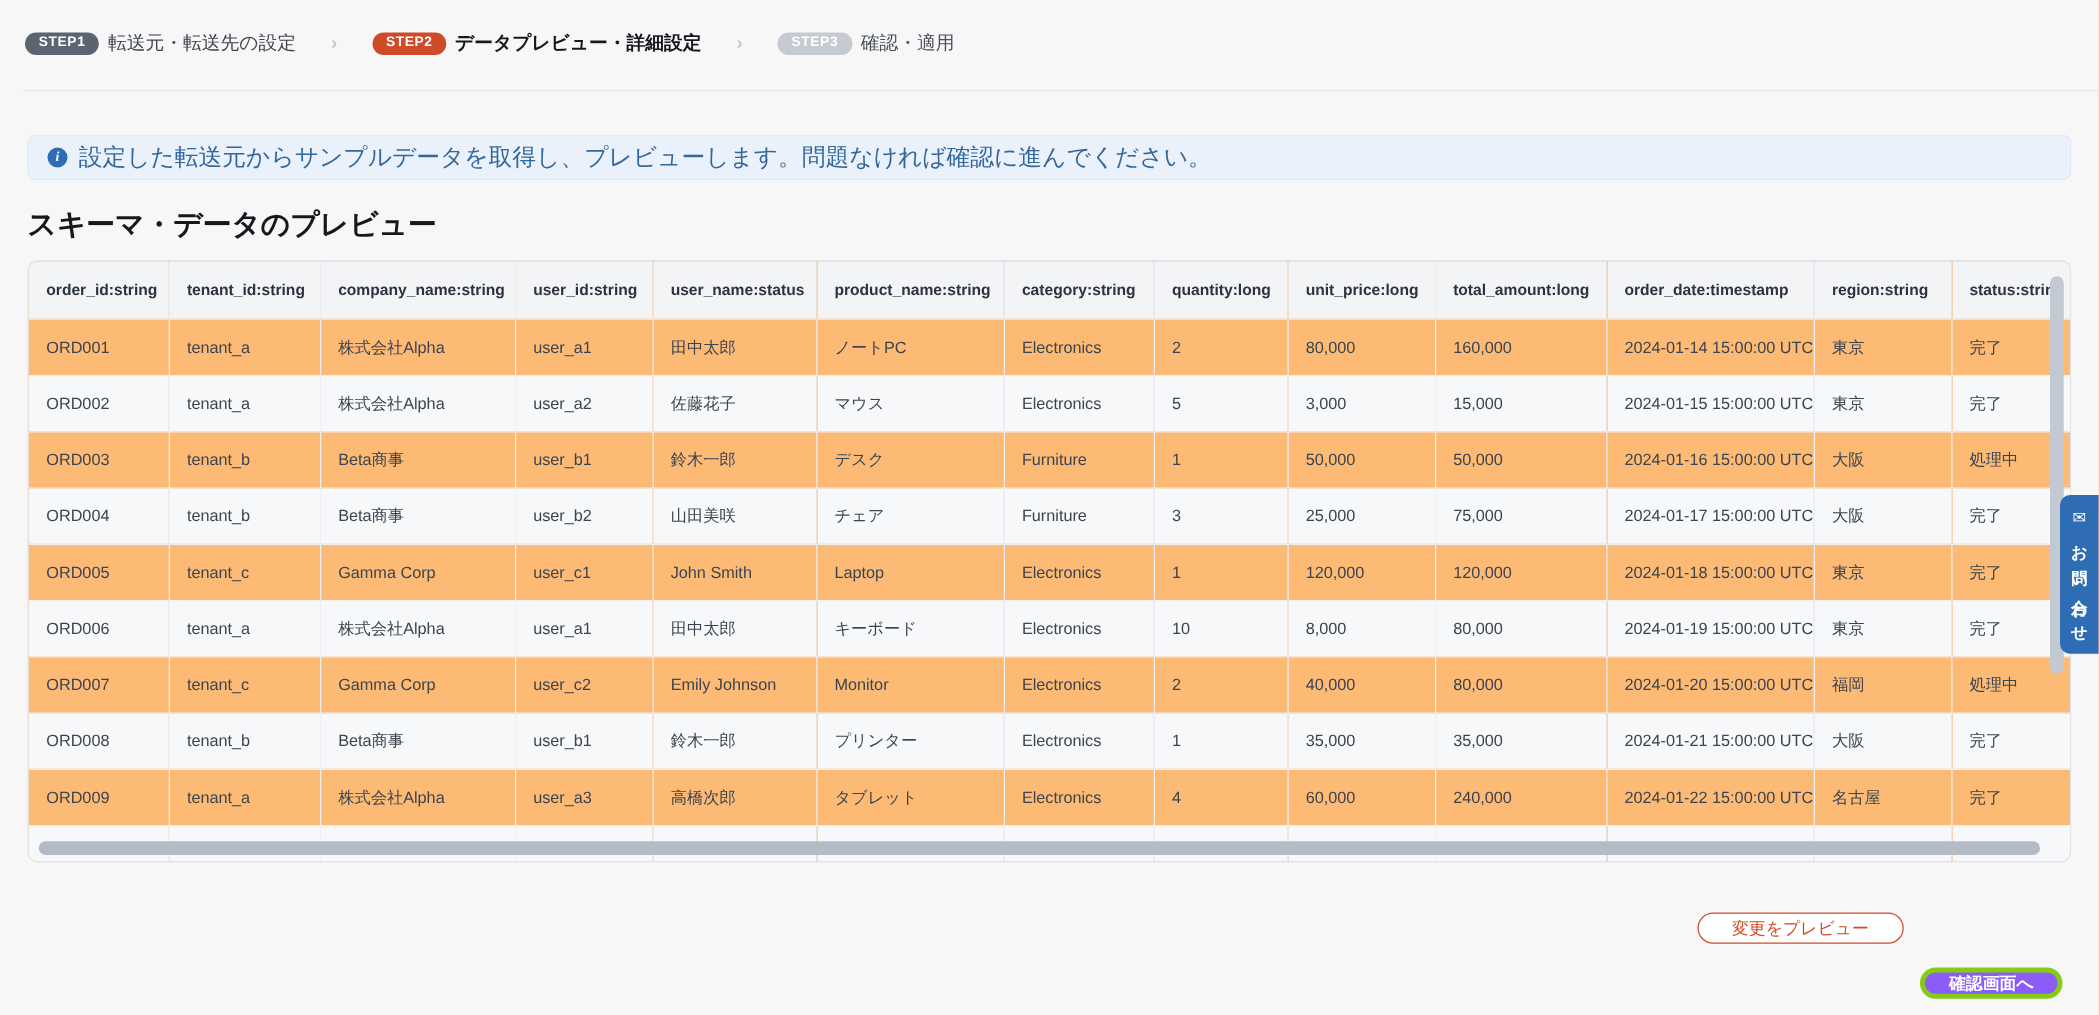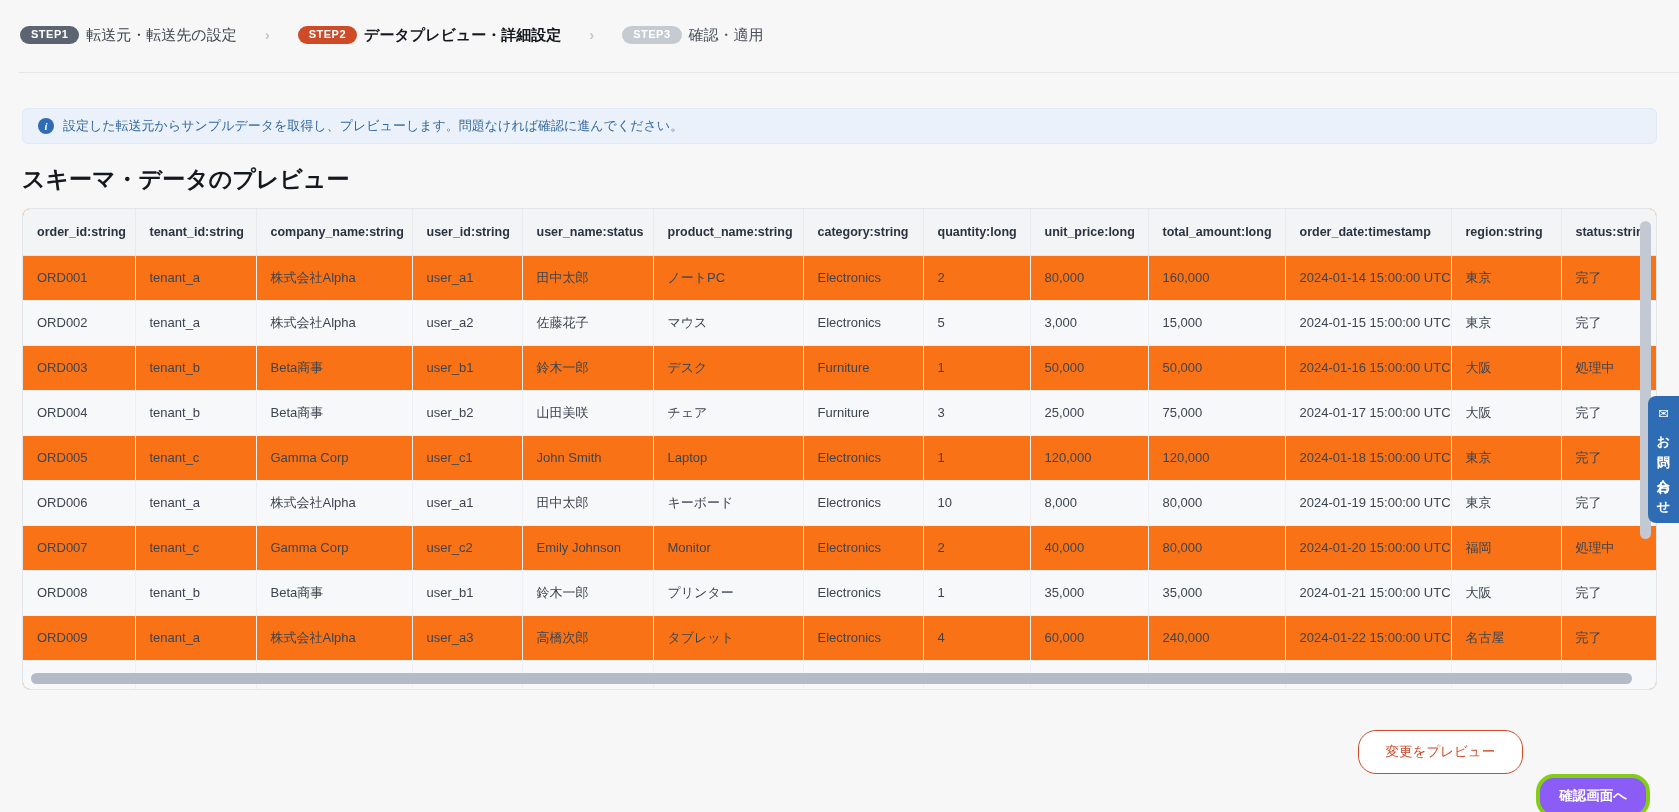--- a/index.html
+++ b/index.html
@@ -69,34 +69,34 @@
     color:#fff;
     font-size:11px;
     font-weight:700;
     display:flex;
     align-items:center;
     justify-content:center;
     font-family:"Liberation Serif","DejaVu Serif",serif;
     font-style:italic;
     flex:0 0 auto;
   }
-  .info-text { color:#33689f; font-size:13px; }
+  .info-text { color:#33689f; font-size:19px; }
 
   .section-title {
     margin:20px 0 13px;
     font-size:23px;
     font-weight:700;
     color:#15181d;
   }
 
   
   .table-card {
     position:relative;
     height:482px;
-    background:#f97316;
+    background:#fdba74;
     border:1px solid #e2e5e9;
     border-radius:8px;
     overflow:hidden;
   }
   table {
     border-collapse:collapse;
     table-layout:fixed;
     width:1660px;
     font-size:13px;
   }
@@ -143,21 +143,21 @@
 
   
   .footer-actions {
     display:flex;
     justify-content:flex-end;
     gap:13px;
     margin-top:40px;
     padding-right:7px;
   }
   .btn {
-    height:44px;
+    height:25px;
     border-radius:18px;
     font-size:13.5px;
     font-family:Liberation Sans, sans-serif;
     cursor:pointer;
     display:inline-flex;
     align-items:center;
   }
   .btn-outline {
     padding:0 27px;
     background:#fff;

